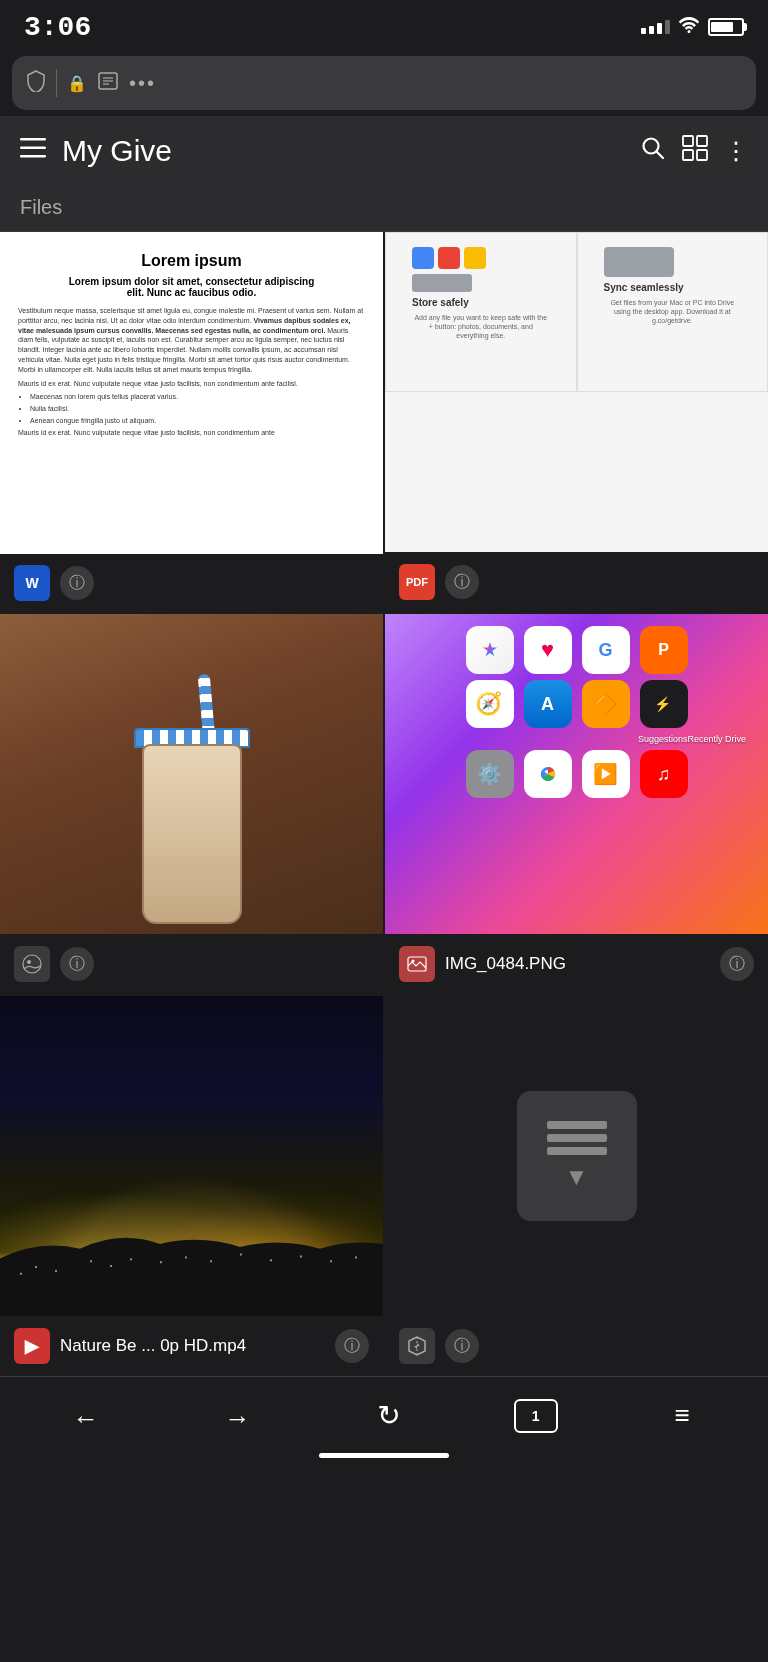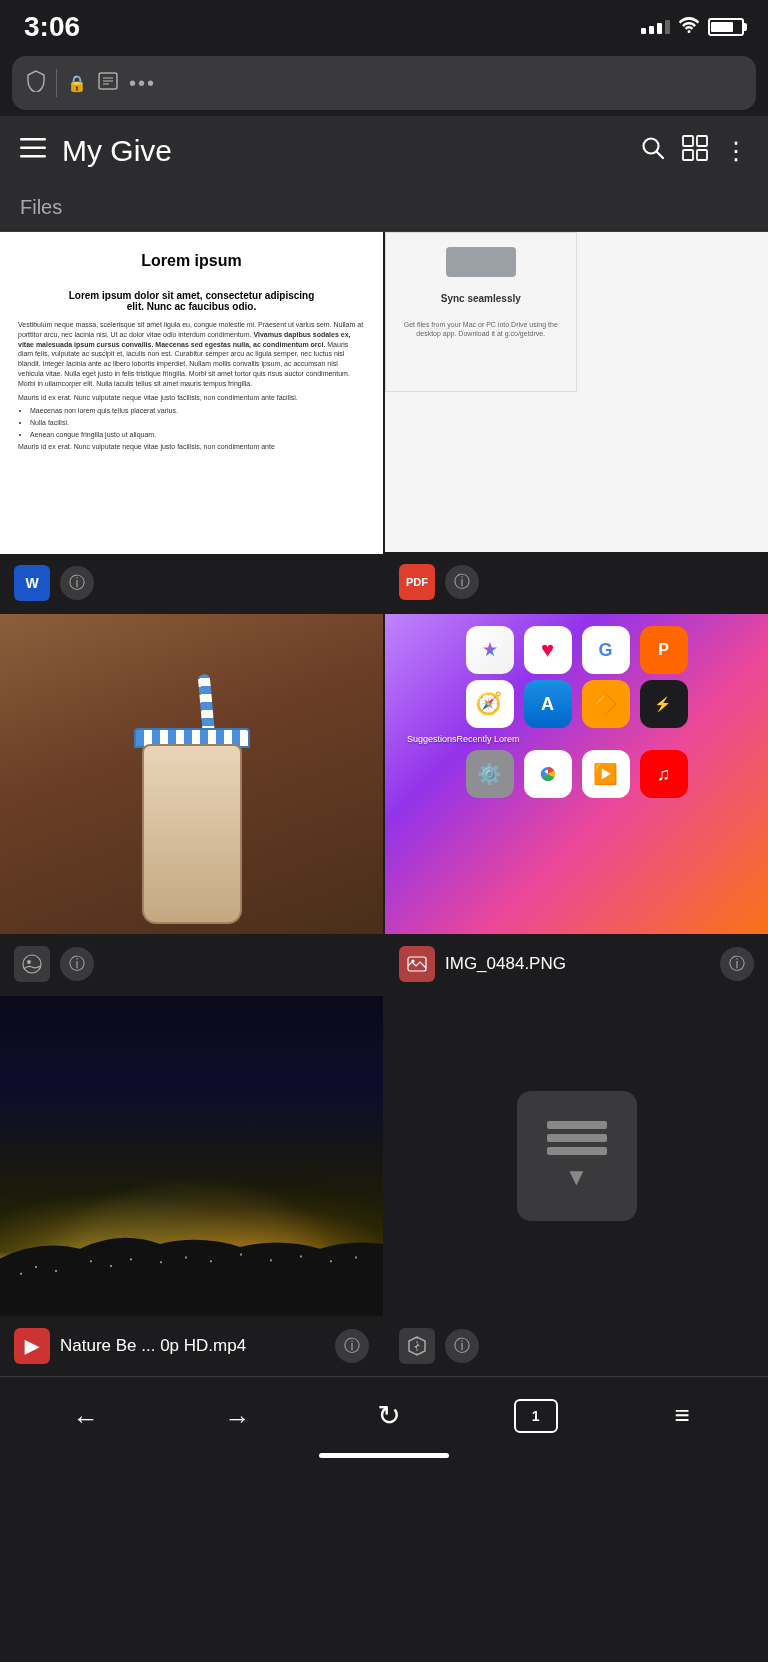--- a/index.html
+++ b/index.html
@@ -18,20 +18,21 @@
       display: flex;
       justify-content: space-between;
       align-items: center;
       padding: 10px 24px 6px;
       height: 50px;
     }
     .status-time {
       font-size: 28px;
       font-weight: 700;
       color: #fff;
+      font-family: Liberation Mono, monospace;
     }
     .status-icons {
       display: flex;
       align-items: center;
       gap: 8px;
     }
     .signal-dots {
       display: flex; gap: 3px; align-items: flex-end;
     }
     .signal-dots span {
@@ -159,21 +160,21 @@
       background: #fff;
       padding: 20px 18px;
       height: 100%;
       overflow: hidden;
     }
     .doc-title {
       font-size: 16px;
       font-weight: 700;
       color: #000;
       text-align: center;
-      margin-bottom: 20px;
+      margin-bottom: 6px;
     }
     .doc-subtitle {
       font-size: 10px;
       font-weight: 700;
       color: #000;
       text-align: center;
       margin-bottom: 8px;
     }
     .doc-body {
       font-size: 7px;
@@ -186,26 +187,26 @@
 
     
     .getting-started-preview {
       background: #f5f5f5;
       height: 100%;
       display: grid;
       grid-template-columns: 1fr 1fr;
       grid-template-rows: 1fr 1fr;
     }
     .gs-item {
-      padding: 14px 16px;
+      padding: 14px 26px;
       border: 0.5px solid #ddd;
       display: flex;
       flex-direction: column;
-      align-items: center;
-      gap: 16px;
+      align-items: flex-start;
+      gap: 5px;
     }
     .gs-icons {
       display: flex; gap: 4px;
     }
     .gs-icon-sq {
       width: 22px; height: 22px;
       border-radius: 4px;
     }
     .gs-title {
       font-size: 10px;
@@ -296,21 +297,21 @@
     }
     .app-icon {
       width: 48px; height: 48px;
       border-radius: 12px;
       display: flex; align-items: center; justify-content: center;
       font-size: 20px;
       font-weight: bold;
     }
     .app-label-row {
       display: flex;
-      justify-content: flex-start;
+      justify-content: flex-end;
       padding: 0 10px;
     }
     .app-label {
       font-size: 9px;
       color: #fff;
       text-shadow: 0 1px 2px rgba(0,0,0,0.5);
     }
 
     
     .night-city {
@@ -532,20 +533,30 @@
     <div class="file-info">
       <div class="file-type-icon file-type-word">W</div>
       <div class="file-info-btn">ⓘ</div>
     </div>
   </div>
 
   <div class="file-cell">
     <div class="file-preview">
       <div class="getting-started-preview">
         <div class="gs-item">
+          <div class="gs-icons">
+            <div class="gs-icon-sq" style="background:#4285f4;"></div>
+            <div class="gs-icon-sq" style="background:#ea4335;"></div>
+            <div class="gs-icon-sq" style="background:#fbbc04;"></div>
+          </div>
+          <div class="gs-icon-sq" style="background:#9aa0a6; width:60px; height:18px; border-radius:3px;"></div>
+          <div class="gs-title">Store safely</div>
+          <div class="gs-desc">Add any file you want to keep safe with the + button: photos, documents, and everything else.</div>
+        </div>
+        <div class="gs-item">
           <div class="gs-icon-sq" style="background:#9aa0a6; width:70px; height:30px; border-radius:4px;"></div>
           <div class="gs-title">Sync seamlessly</div>
           <div class="gs-desc">Get files from your Mac or PC into Drive using the desktop app. Download it at g.co/getdrve.</div>
         </div>
       </div>
     </div>
     <div class="file-info">
       <div class="file-type-icon file-type-pdf" style="font-size:11px; font-weight:800;">PDF</div>
       <div class="file-info-btn">ⓘ</div>
     </div>
@@ -619,21 +630,21 @@
           <div class="app-icon" style="background: #f90;">
             <span style="font-size:20px;">🔶</span>
           </div>
 
           <div class="app-icon" style="background: #1c1c1e;">
             <span style="color:#aaa; font-size:14px;">⚡</span>
           </div>
         </div>
         <div class="app-label-row">
           <span class="app-label">Suggestions</span>
-          <span class="app-label">Recently Lorem</span>
+          <span class="app-label">Recently Drive</span>
         </div>
         <div class="app-row">
 
           <div class="app-icon" style="background: #8e8e93;">
             <span style="font-size:20px; color:#fff;">⚙️</span>
           </div>
 
           <div class="app-icon" style="background: #fff;">
             <svg width="28" height="28" viewBox="0 0 28 28">
                 <circle cx="14" cy="14" r="7" fill="#4285f4"></circle>

